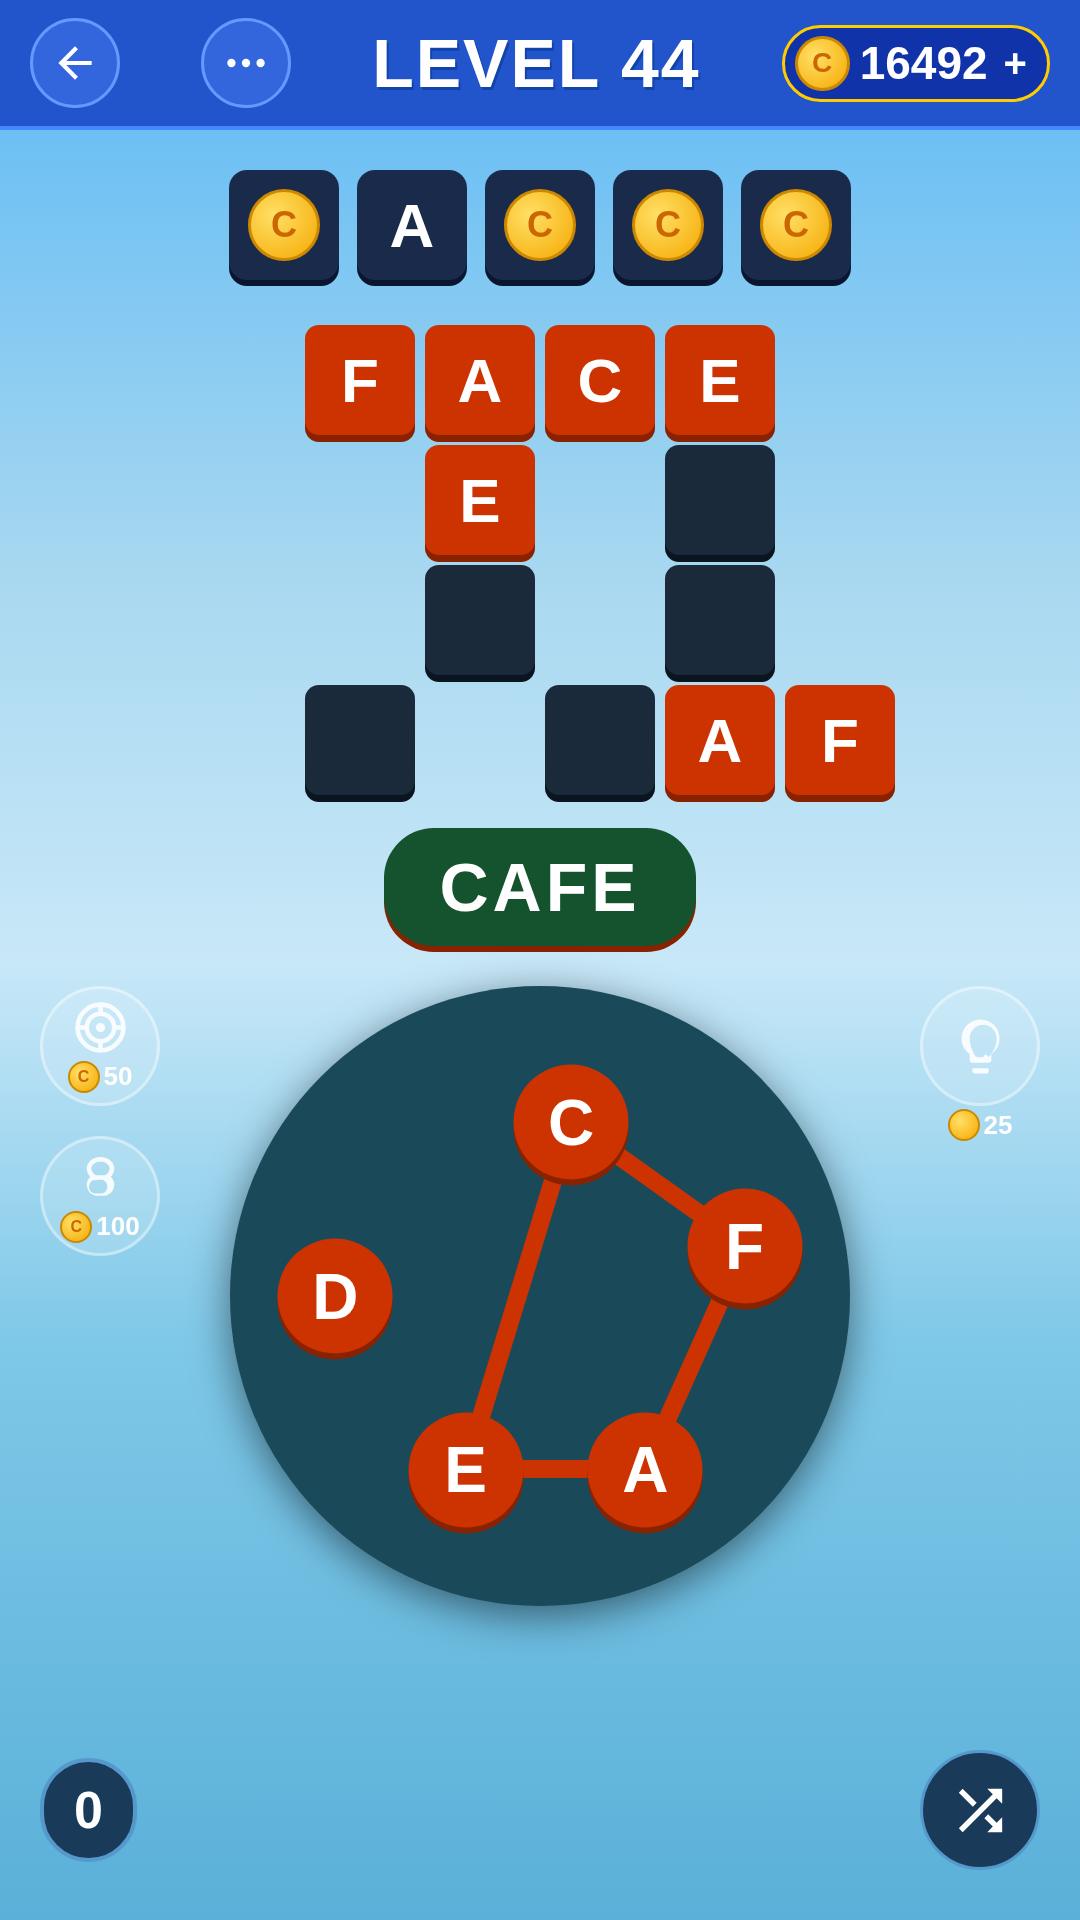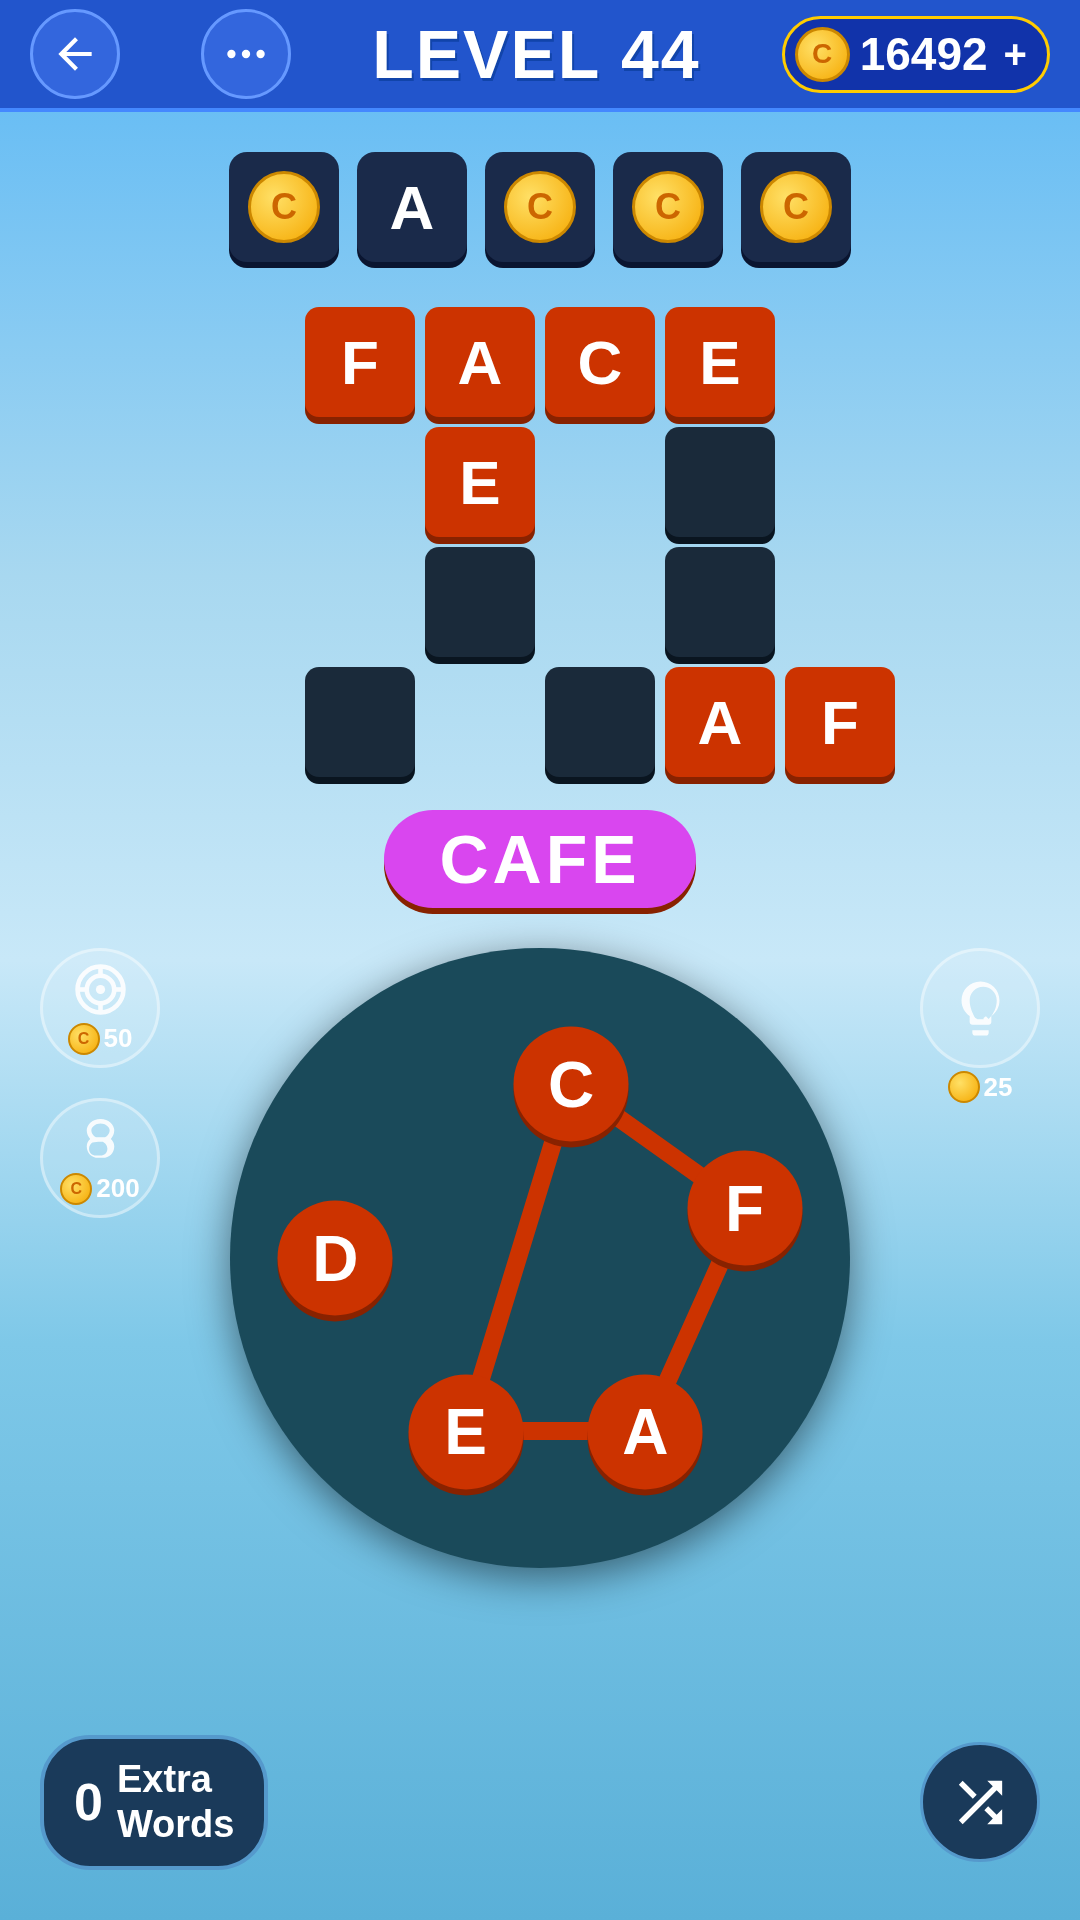--- a/index.html
+++ b/index.html
@@ -8,21 +8,21 @@
       height: 1920px;
       overflow: hidden;
       font-family: 'Arial Black', Arial, sans-serif;
       background: linear-gradient(180deg, #5bb8f5 0%, #a8d8f0 30%, #c8e8f8 50%, #7ec8e8 70%, #5ab0d8 100%);
       position: relative;
     }
 
     
     #header {
       width: 100%;
-      height: 112px;
+      height: 130px;
       background: #2255cc;
       display: flex;
       align-items: center;
       justify-content: space-between;
       padding: 8px 30px;
       border-bottom: 4px solid #4488ff;
       gap: 16px;
     }
     .header-btn {
       width: 90px;
@@ -134,23 +134,23 @@
       box-shadow: 0 7px 0 #882200;
     }
     .cell-empty {
       background: #1a2a3a;
       box-shadow: 0 7px 0 #0a1520;
     }
     .cell-blank { background: transparent; box-shadow: none; }
 
     
     #word-display {
-      background: #d946ef;
+      background: #14532d;
       border-radius: 50px;
-      padding: 10px 55px;
+      padding: 20px 55px;
       margin-top: 28px;
       font-size: 68px;
       font-weight: 900;
       color: white;
       letter-spacing: 4px;
       box-shadow: 0 6px 0 #882200;
     }
 
     
     #controls-area {
@@ -421,21 +421,21 @@
         <div class="small-coin">C</div>
         <span>50</span>
       </div>
     </div>
     <div class="tool-btn">
       <svg viewBox="0 0 24 24" fill="white">
           <path d="M12 3C8.5 3 6 5.5 6 8c0 1.5.6 2.8 1.5 3.8C6.6 12.6 6 13.8 6 15c0 2.8 2.2 5 5 5h2c2.8 0 5-2.2 5-5 0-1.2-.6-2.4-1.5-3.2C17.4 10.8 18 9.5 18 8c0-2.5-2.5-5-6-5zm0 2c2.2 0 4 1.5 4 3 0 1-.5 2-1.3 2.6L14 11h-4l-.7-.4C8.5 10 8 9 8 8c0-1.5 1.8-3 4-3zm-1 8h2l.5.3c.8.5 1.5 1.4 1.5 2.7 0 1.7-1.3 3-3 3h-2c-1.7 0-3-1.3-3-3 0-1.3.7-2.2 1.5-2.7L11 13z"></path>
         </svg>
       <div class="tool-cost">
         <div class="small-coin">C</div>
-        <span>200</span>
+        <span>100</span>
       </div>
     </div>
   </div>
 
   <div id="letter-wheel">
     <svg id="wheel-svg" viewBox="0 0 620 620">
 
       <line x1="341" y1="136" x2="515" y2="260" stroke="#cc3300" stroke-width="18" stroke-linecap="round"></line>
       <line x1="235" y1="483" x2="415" y2="483" stroke="#cc3300" stroke-width="18" stroke-linecap="round"></line>
       <line x1="341" y1="136" x2="235" y2="483" stroke="#cc3300" stroke-width="18" stroke-linecap="round"></line>
@@ -462,20 +462,19 @@
     <div class="hint-cost">
       <div class="small-coin" style="width:32px;height:32px;border-radius:50%;background:radial-gradient(circle at 35% 35%,#ffe066,#f5a800);border:2px solid #cc8800;"></div>
       <span>25</span>
     </div>
   </div>
 </div>
 
 <div id="bottom-area">
   <div id="extra-words-btn">
     <span id="extra-words-count">0</span>
-    <div id="extra-words-label">Extra<br>Words</div>
   </div>
   <div id="shuffle-btn">
     <svg viewBox="0 0 24 24" fill="white">
         <path d="M10.59 9.17L5.41 4 4 5.41l5.17 5.17 1.42-1.41zM14.5 4l2.04 2.04L4 18.59 5.41 20 17.96 7.46 20 9.5V4h-5.5zm.33 9.41l-1.41 1.41 3.13 3.13L14.5 20H20v-5.5l-2.04 2.04-3.13-3.13z"></path>
       </svg>
   </div>
 </div>
 
 </body></html>

